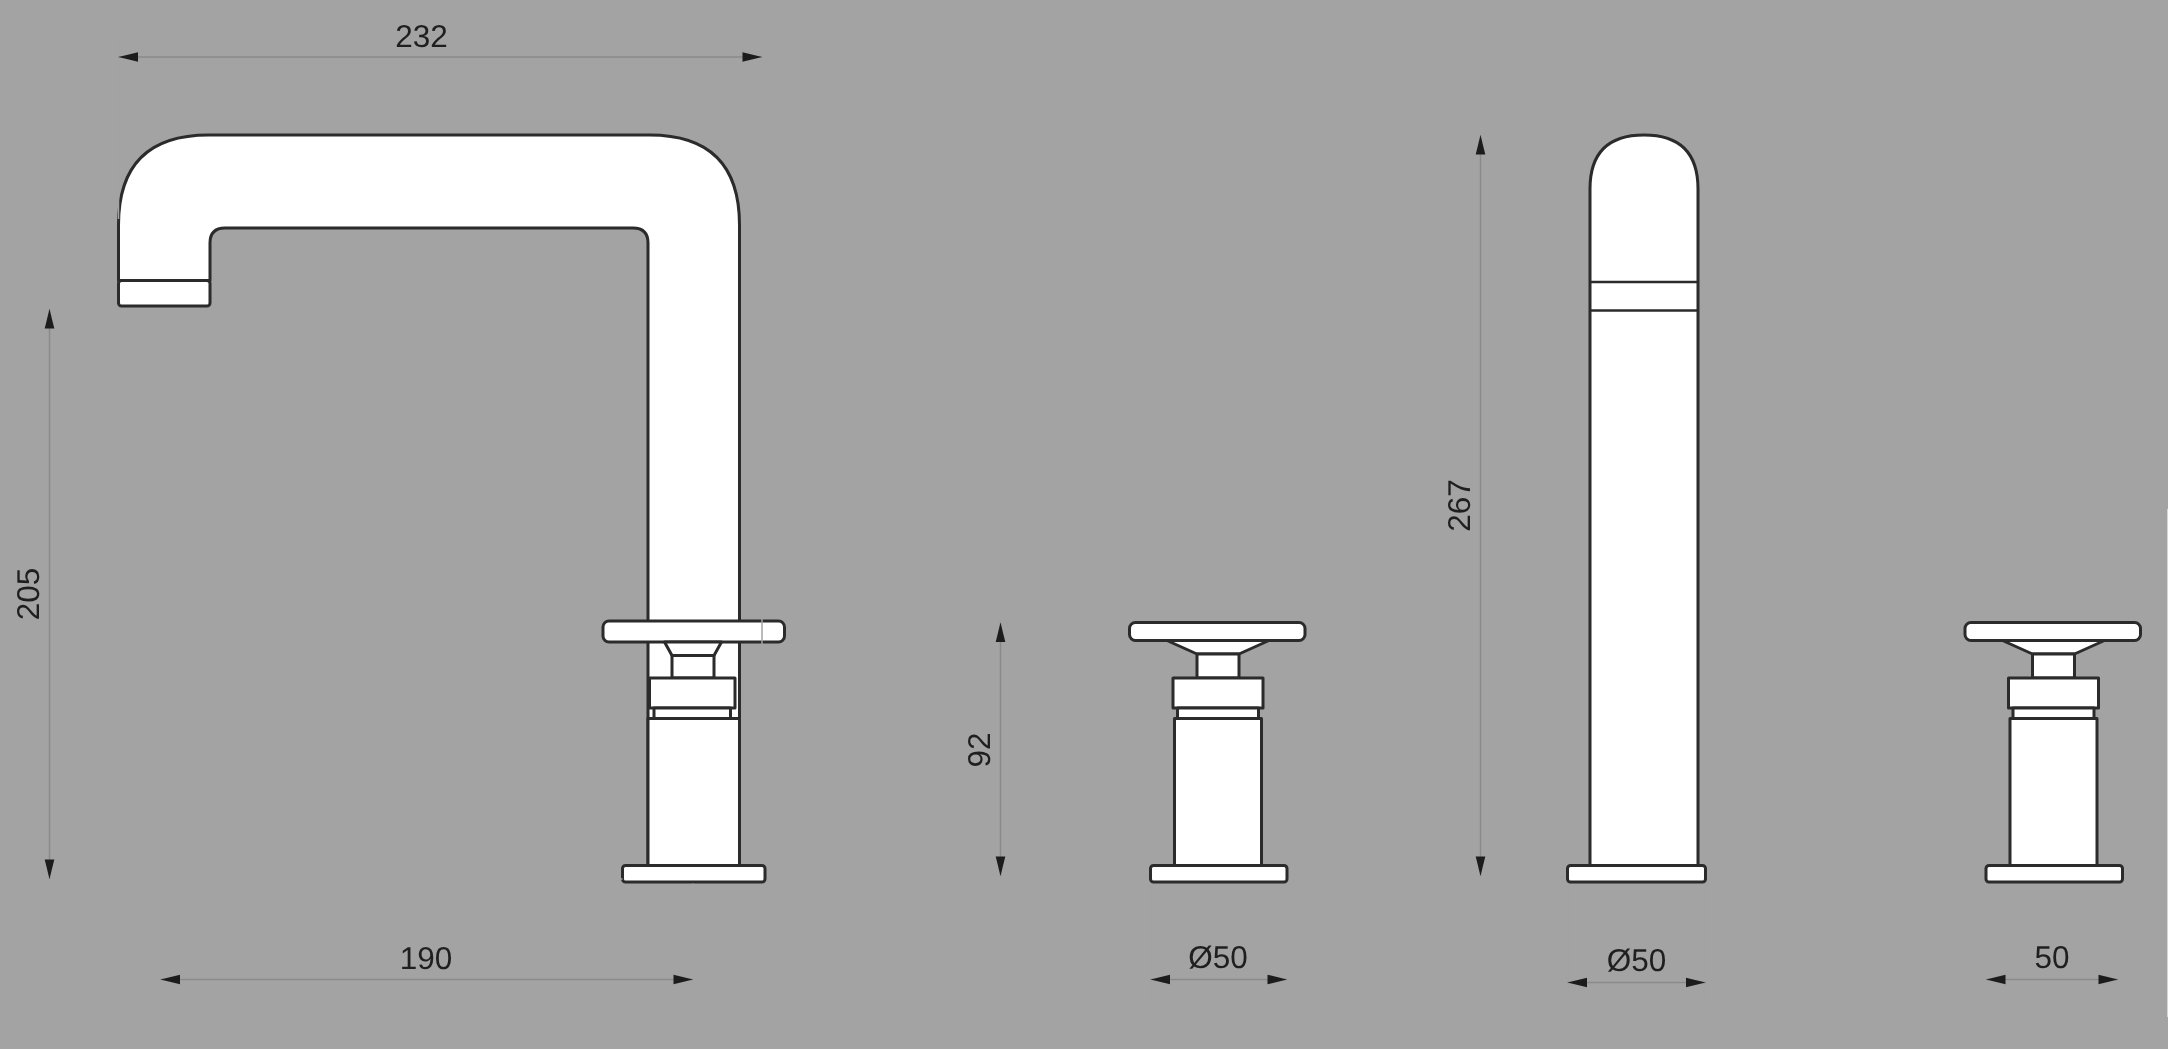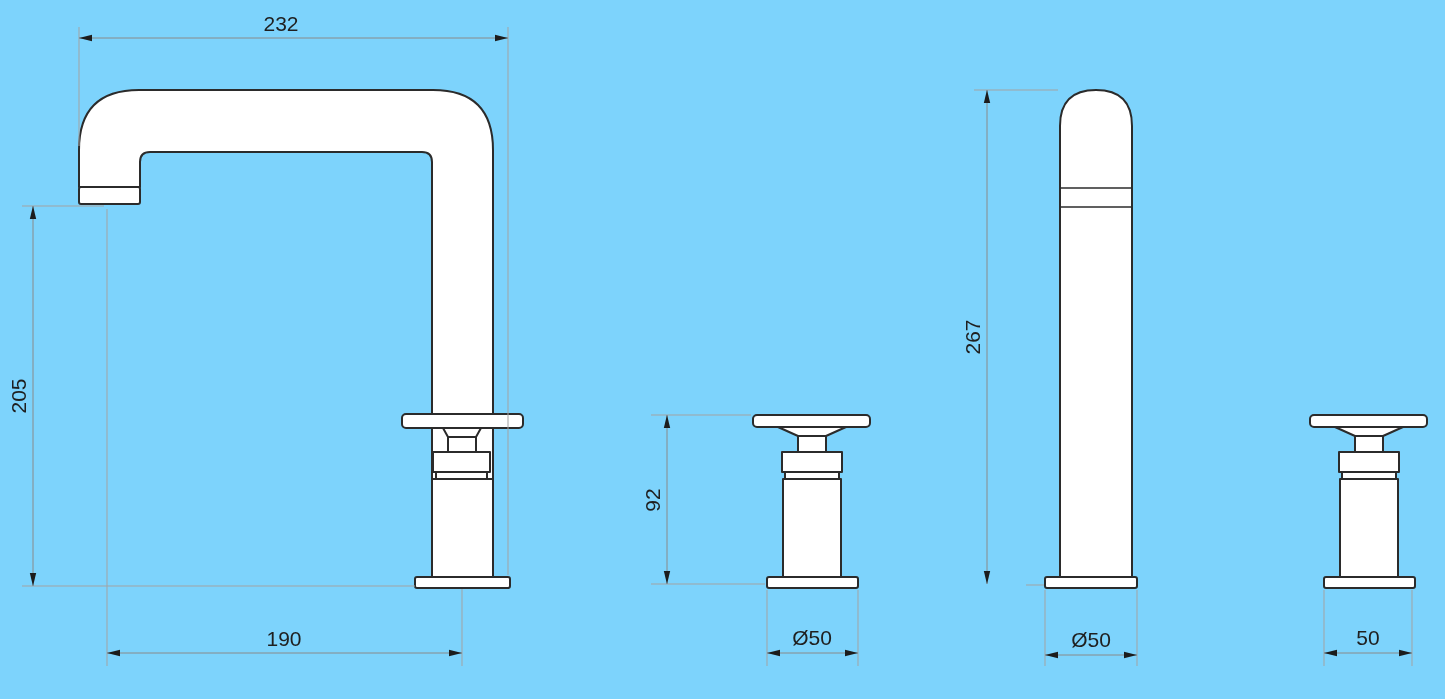--- a/index.html
+++ b/index.html
@@ -3,21 +3,21 @@
 <meta charset="utf-8">
 <style>
   html, body {
     margin: 0;
     padding: 0;
     background: #ffffff;
   }
   .canvas-wrap {
     width: 1445px;
     height: 699px;
-    background: #7dd3fc;
+    background: #a3a3a3;
     position: relative;
     overflow: hidden;
   }
   svg { display: block; }
   .outline {
     fill: #ffffff;
     stroke: #2b2b2b;
     stroke-width: 2;
     stroke-linejoin: round;
   }

